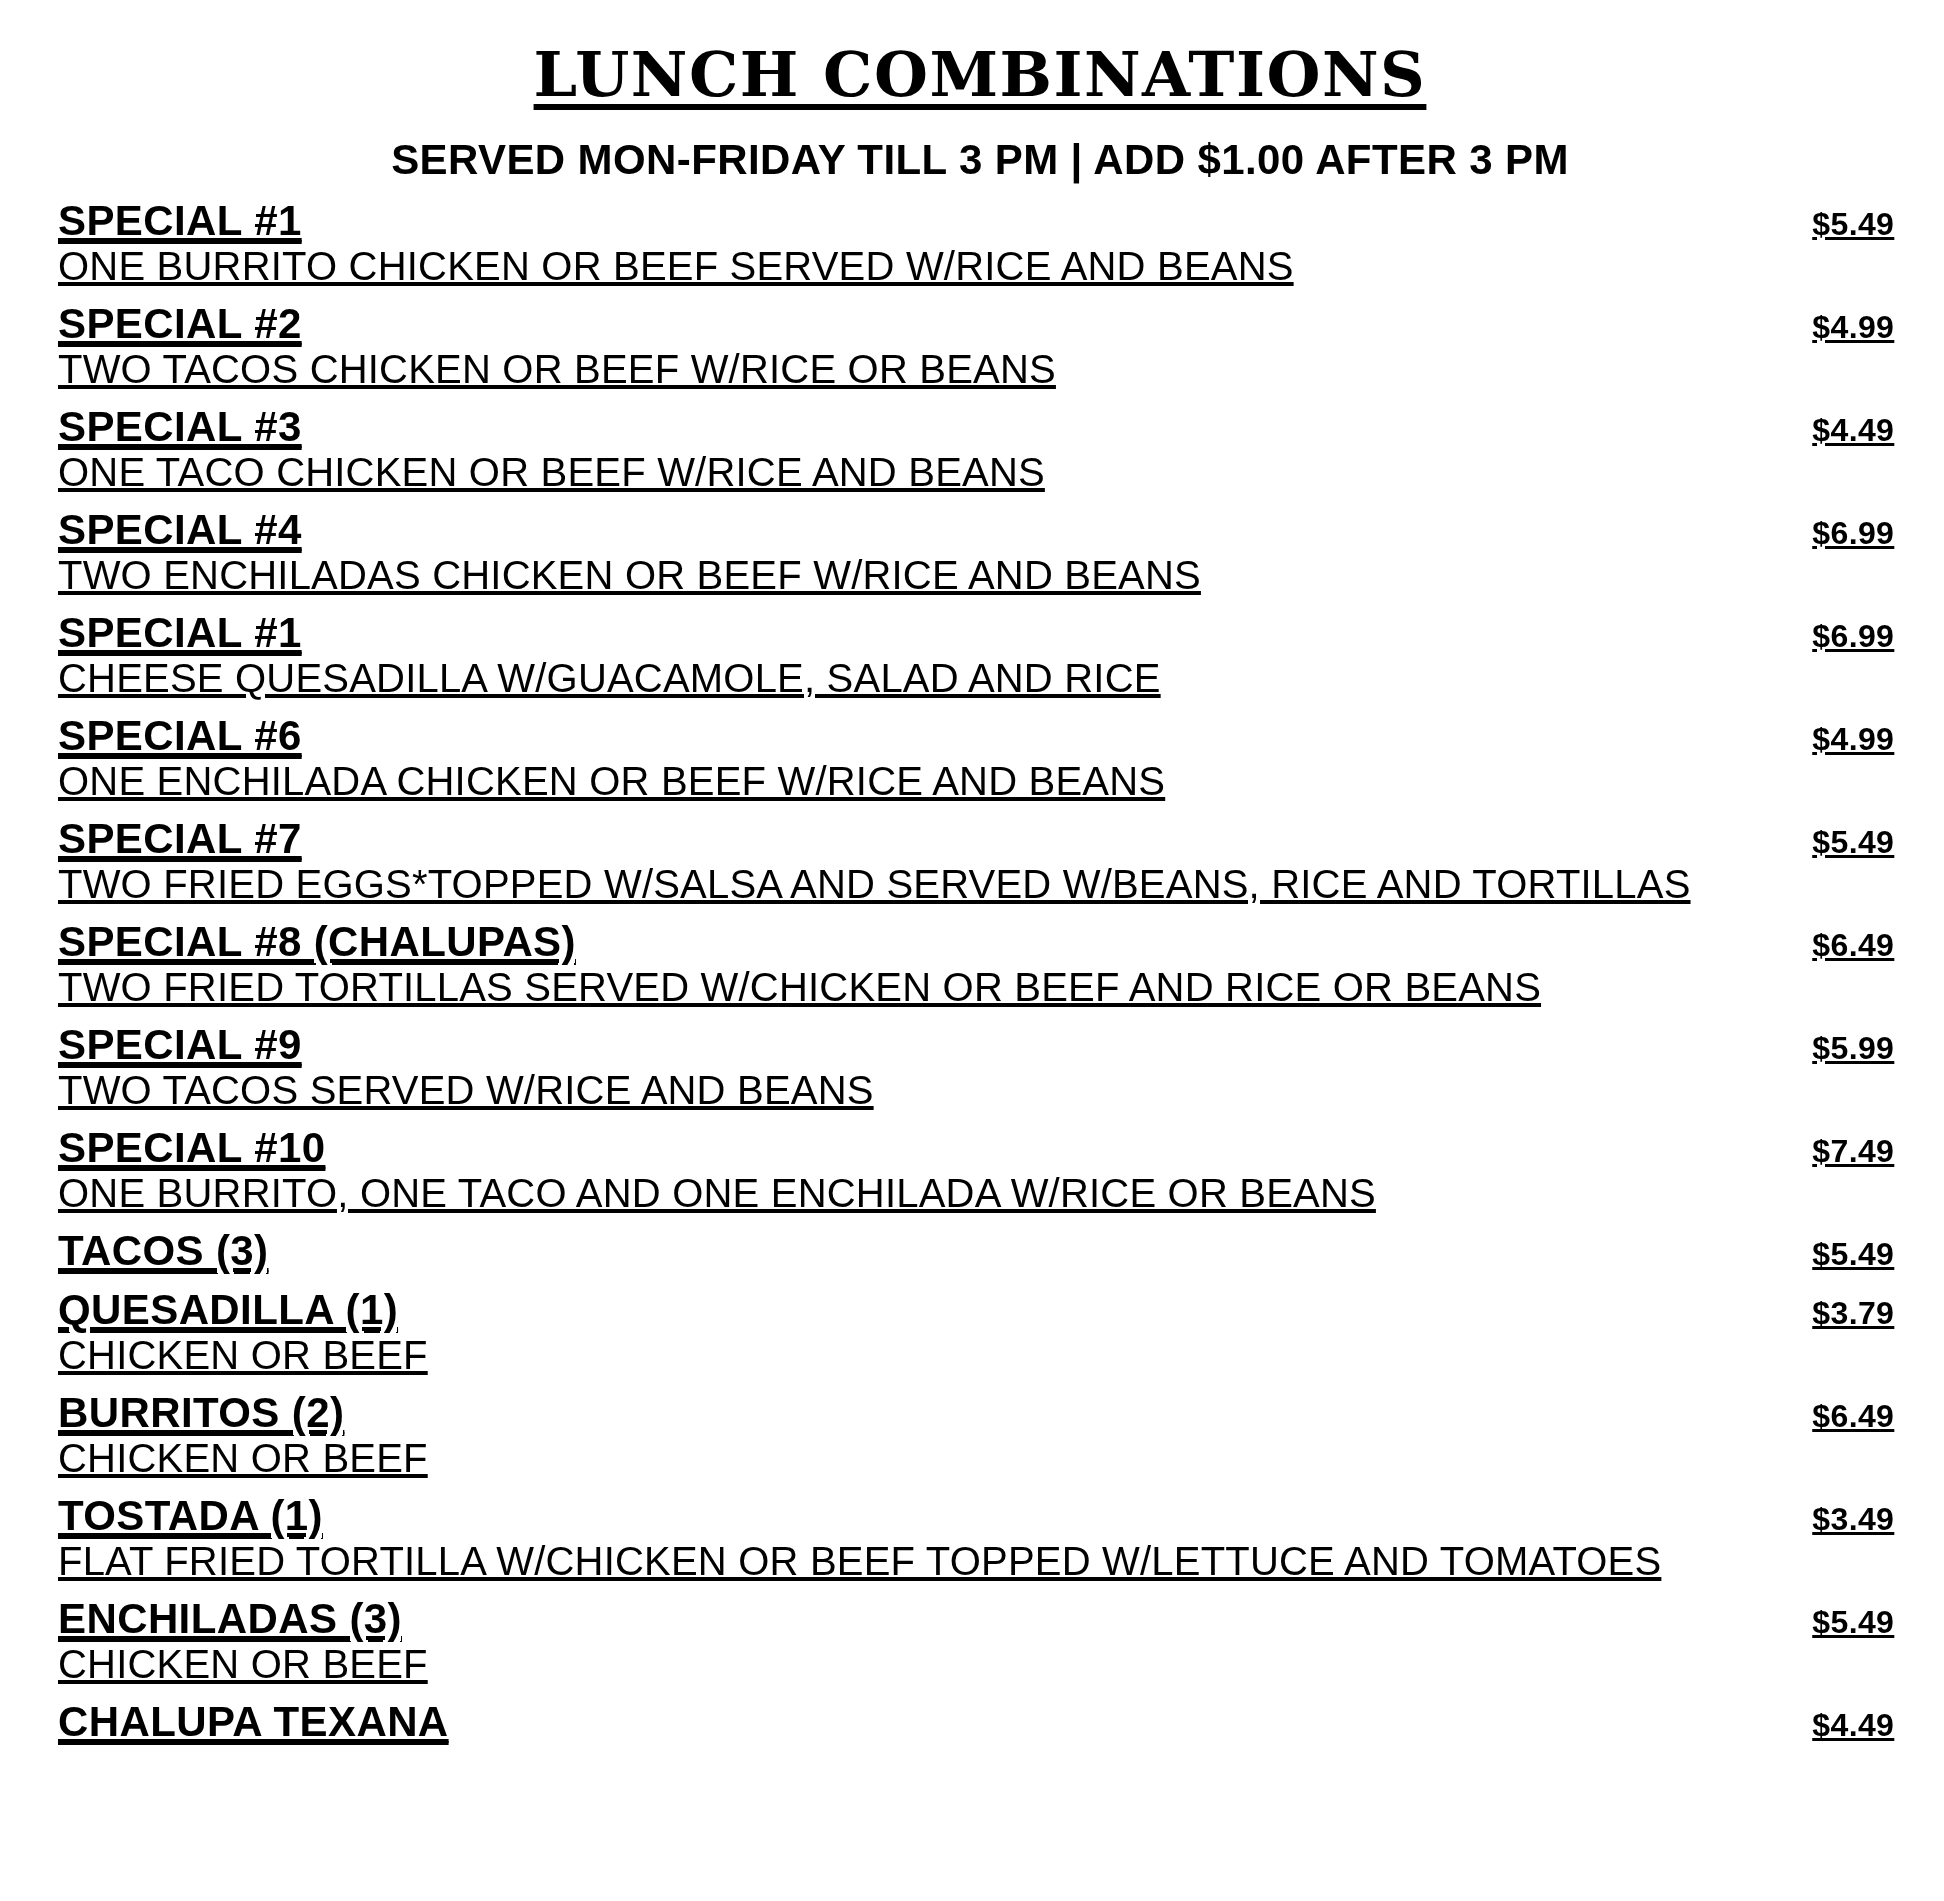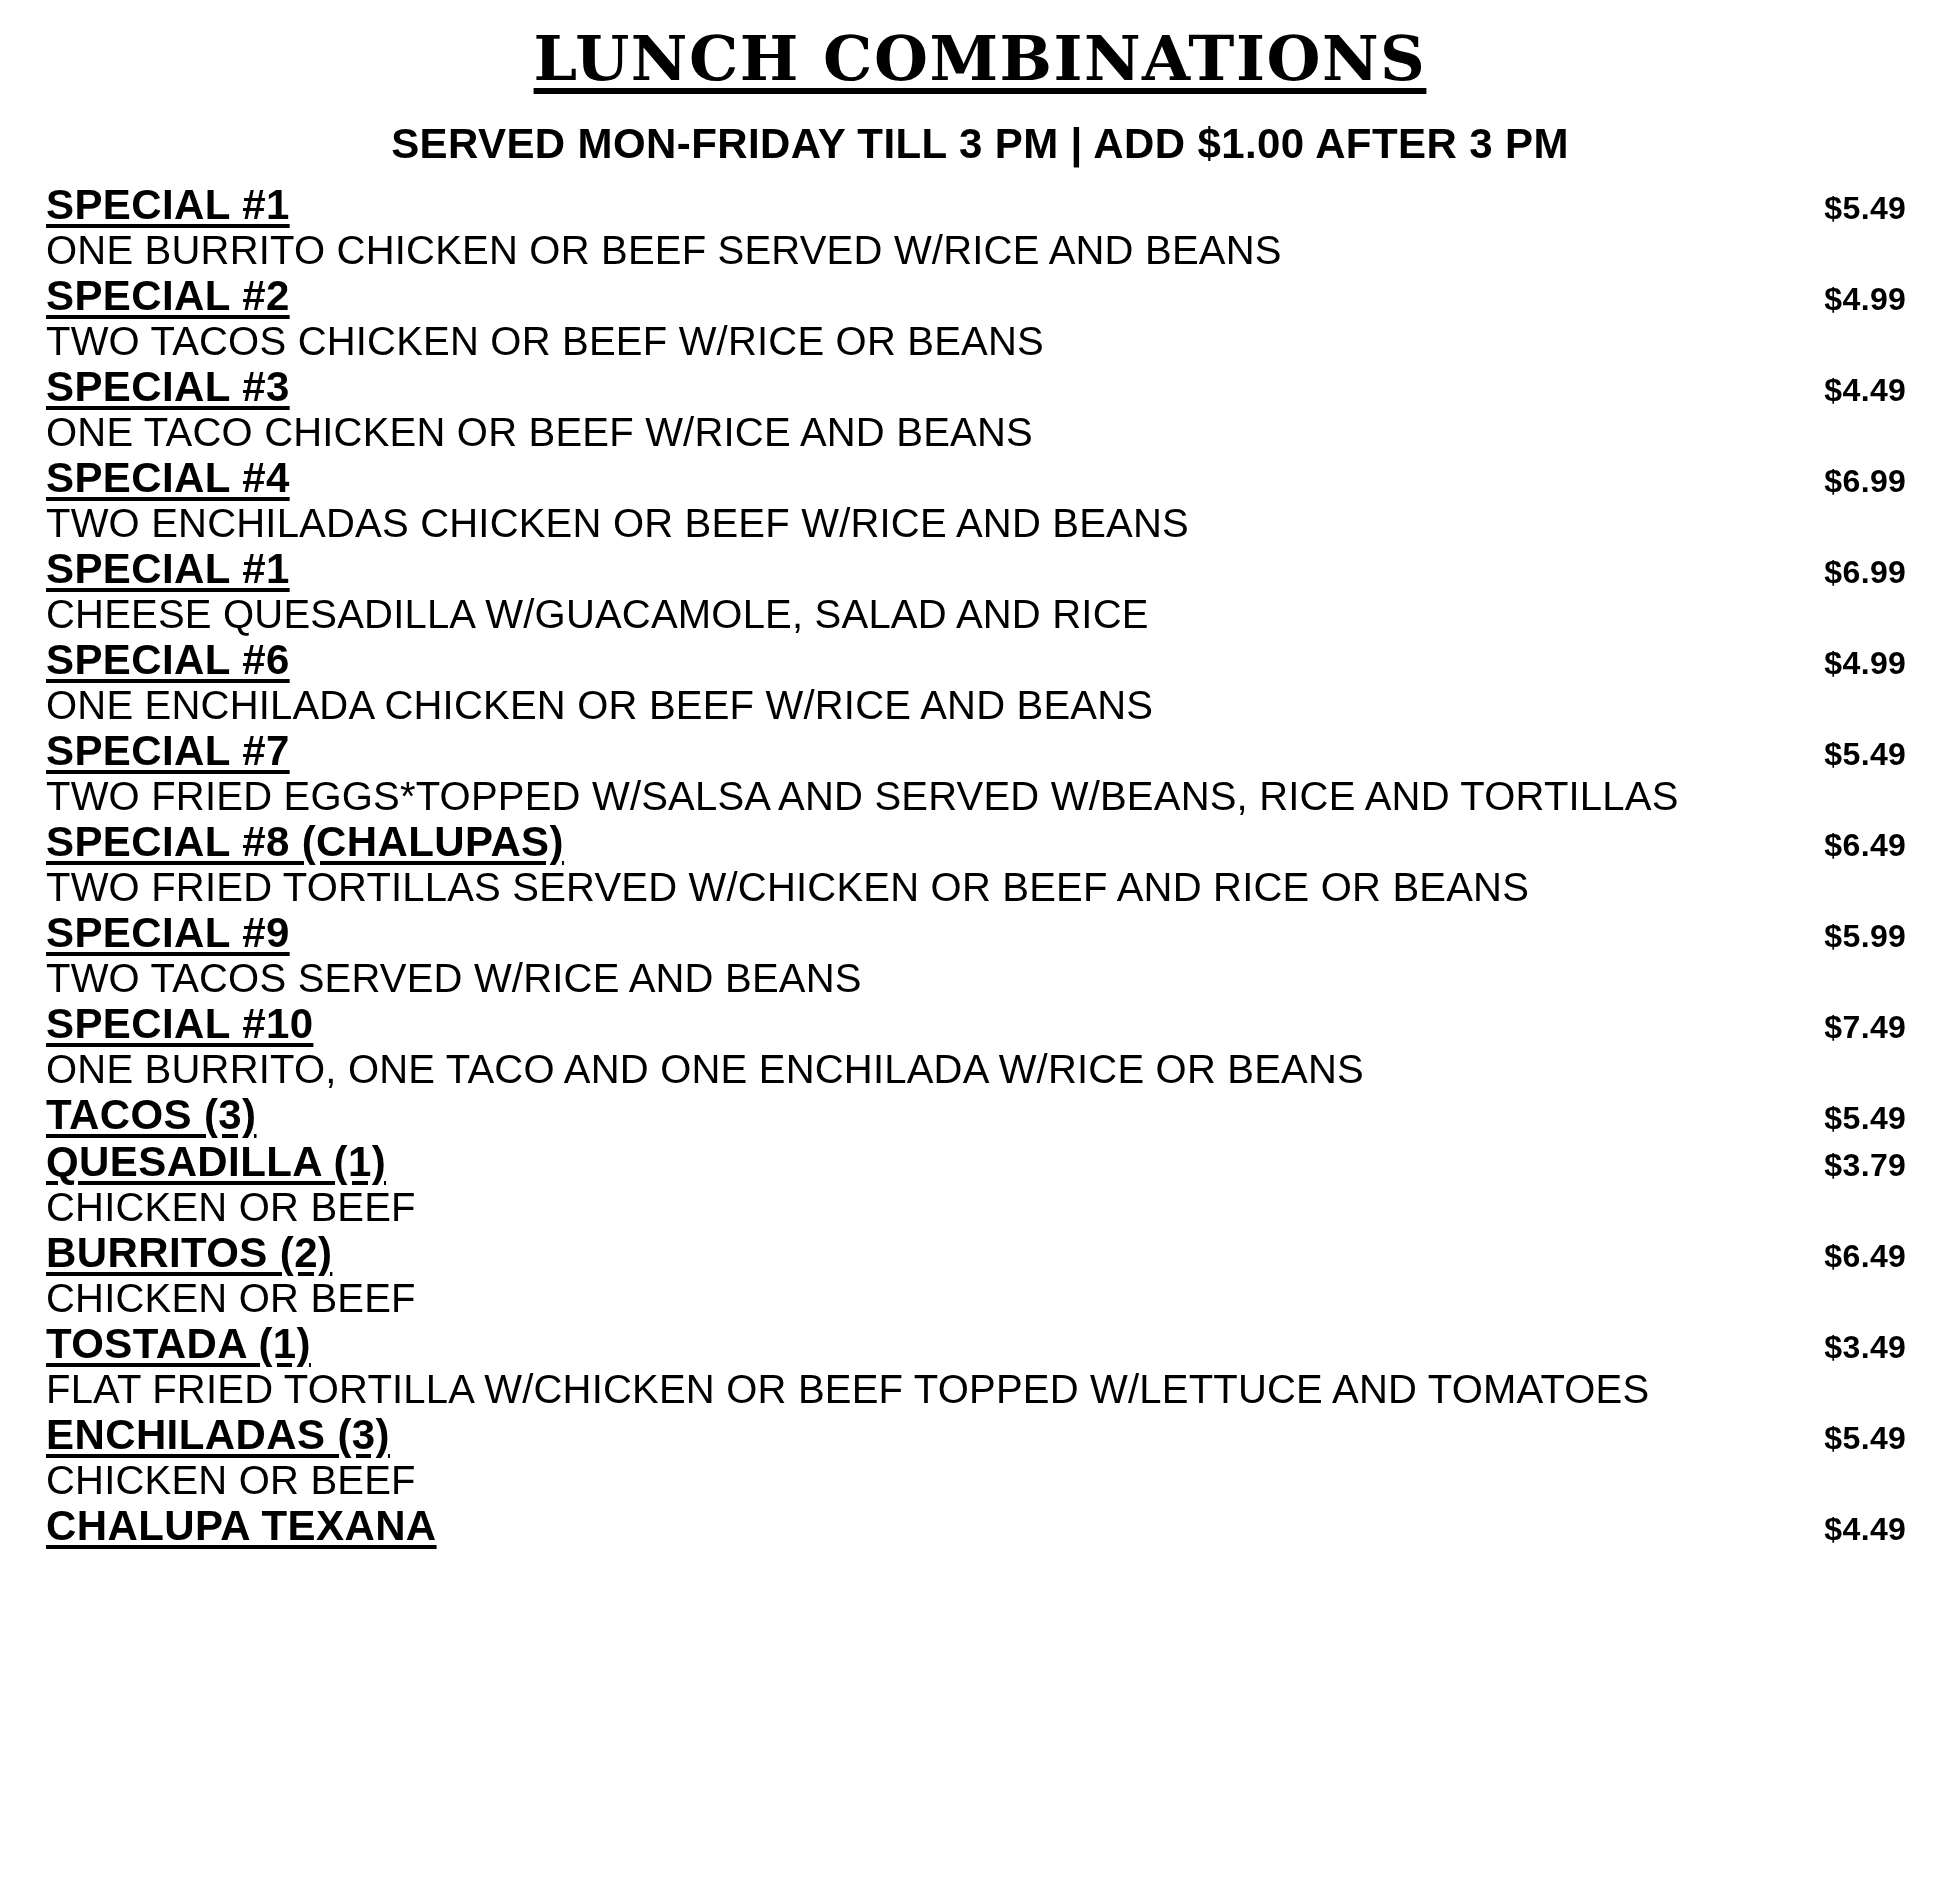--- a/index.html
+++ b/index.html
@@ -12,21 +12,21 @@
     height: 1901px;
     font-family: "Liberation Sans", sans-serif;
     color: #000000;
     overflow: hidden;
   }
   .page {
     position: relative;
     width: 1945px;
     height: 1331px;
     box-sizing: border-box;
-    padding: 7px 31px 0 46px;
+    padding: 23px 31px 0 46px;
   }
   .menu-title {
     text-align: center;
     font-family: "DejaVu Serif", serif;
     font-weight: bold;
     font-size: 62px;
     letter-spacing: 1.5px;
     text-decoration: underline;
     text-underline-offset: 7.7px;
     margin: 19.4px 0 0 0;
@@ -38,22 +38,23 @@
     font-size: 42px;
     letter-spacing: 0.4px;
     margin: 31px 0 14px 0;
     line-height: 1.05;
   }
   .items {
     width: 100%;
   }
   .item {
     position: relative;
-    margin: 0;
+    margin: 12px;
     padding: 0;
+    text-decoration: underline;
   }
   .item-head {
     display: flex;
     align-items: baseline;
     justify-content: space-between;
   }
   .item-name {
     font-weight: bold;
     font-size: 42px;
     text-decoration: underline;

